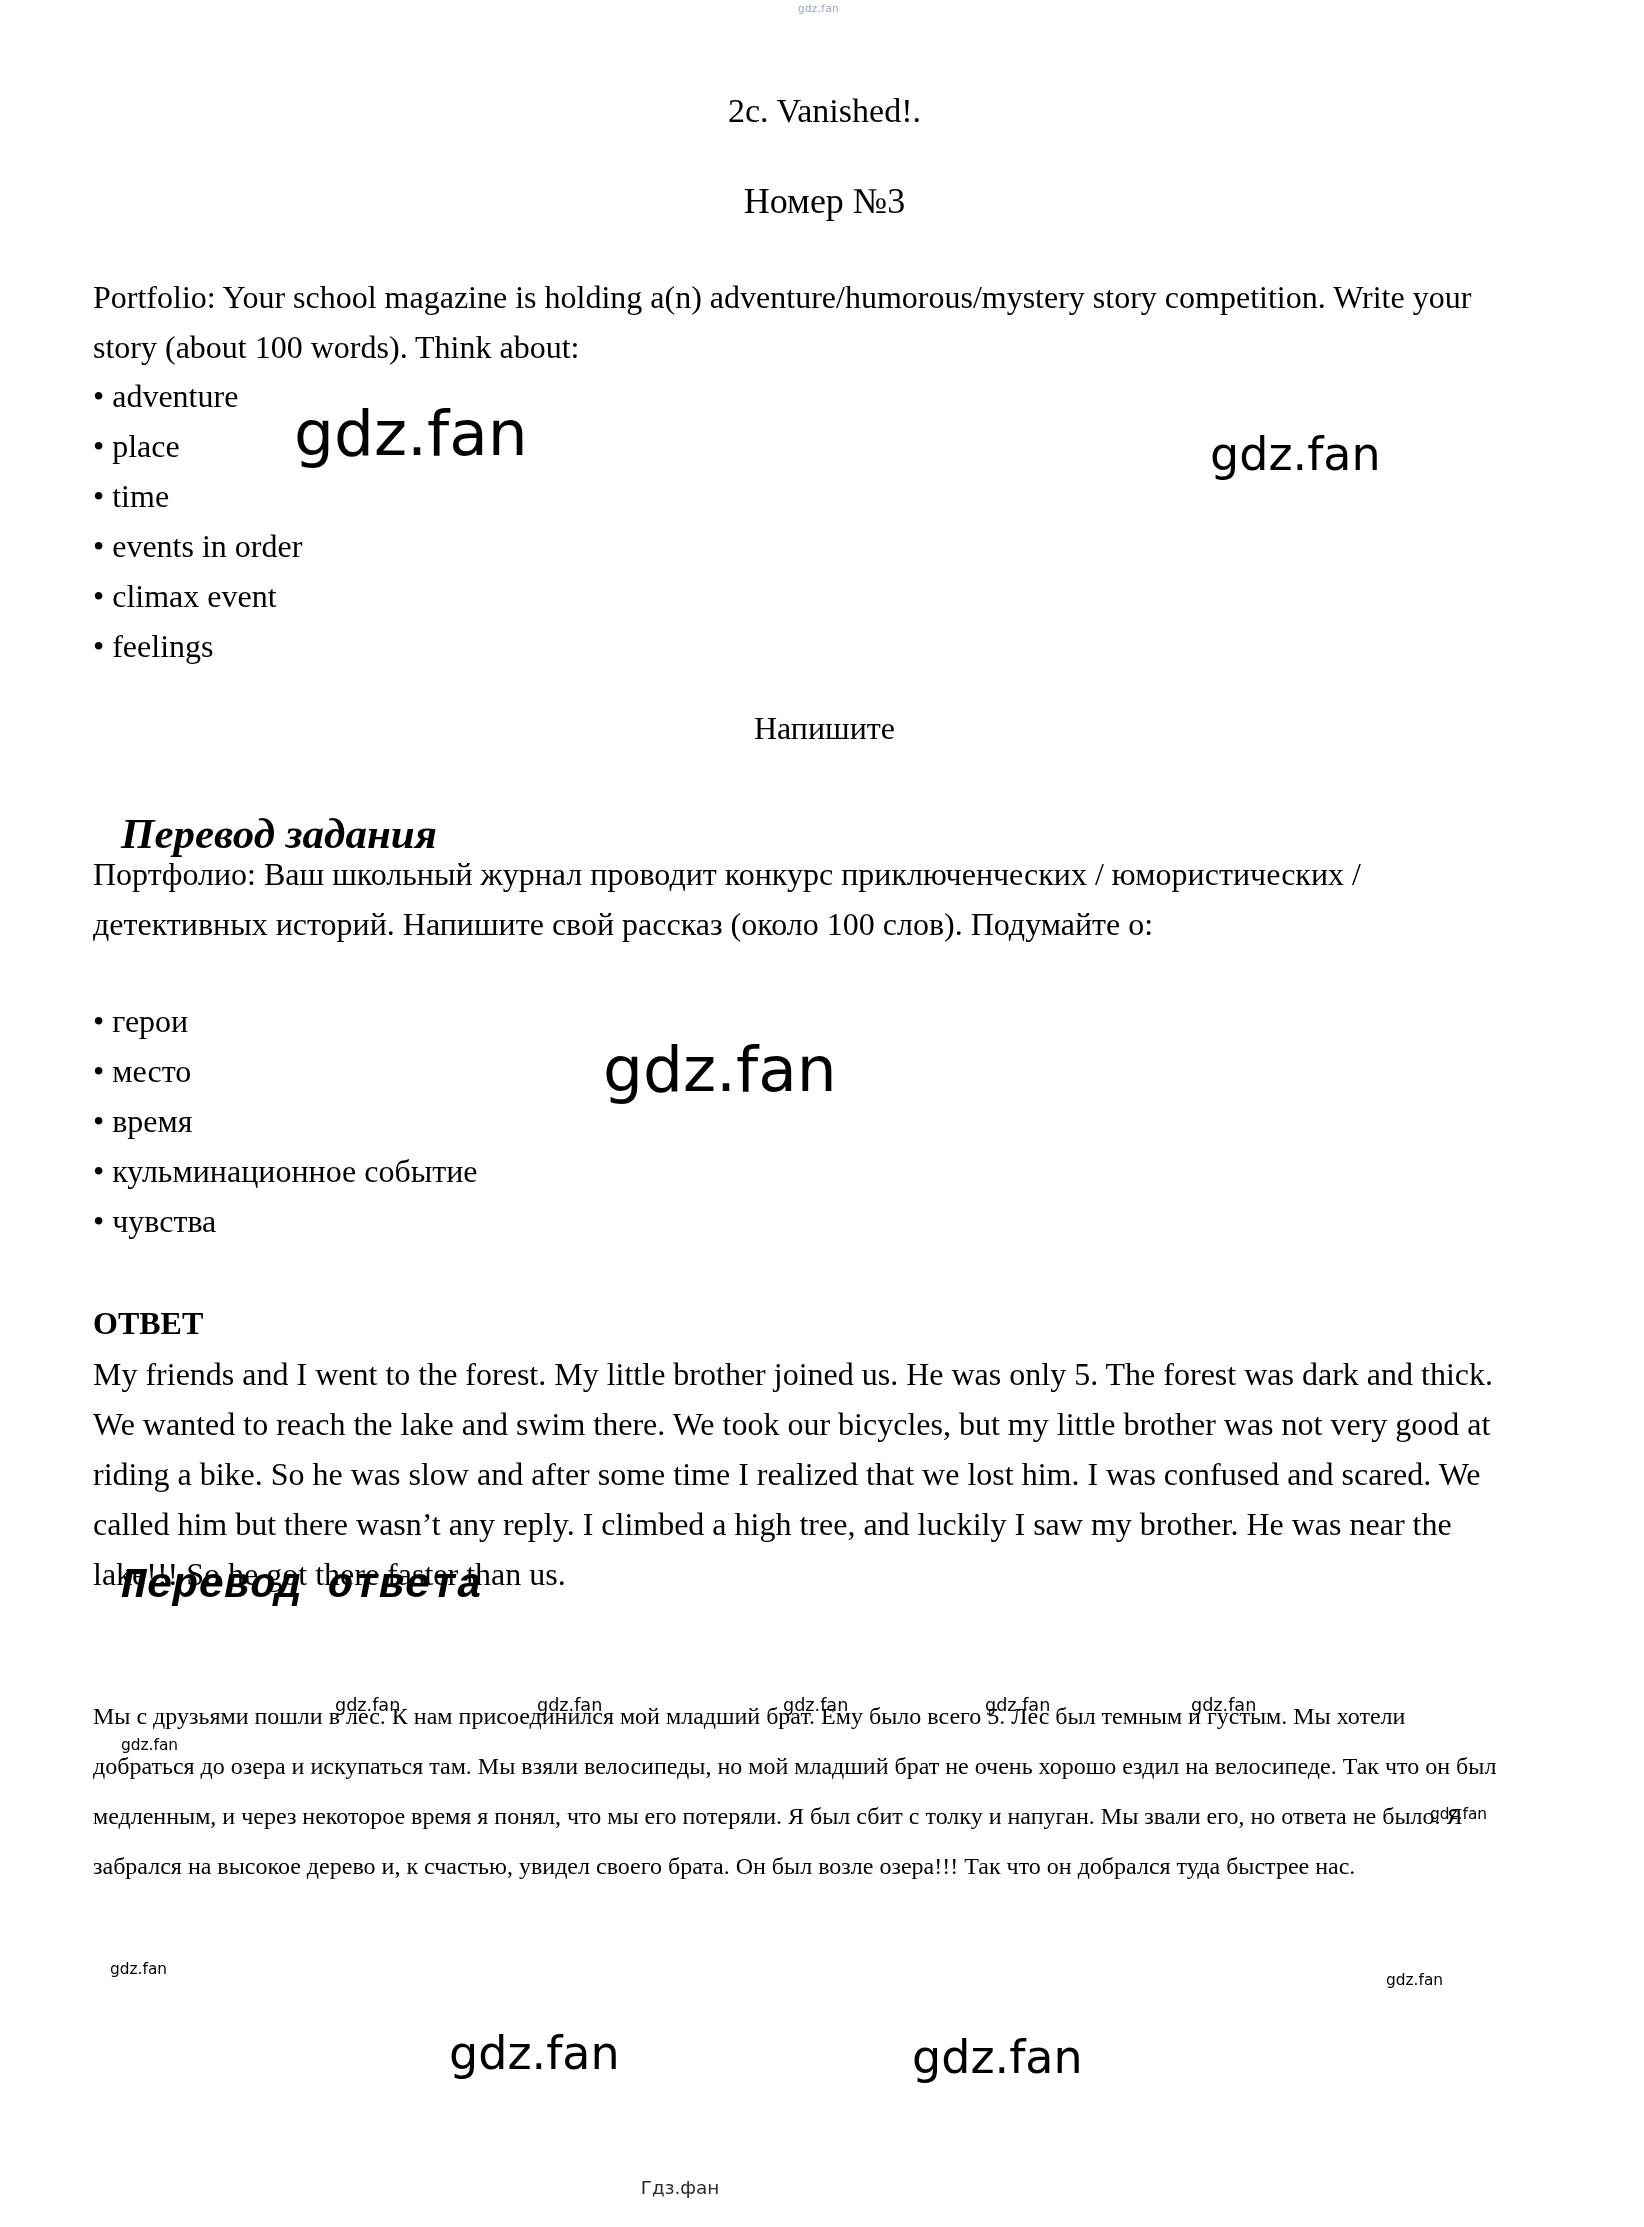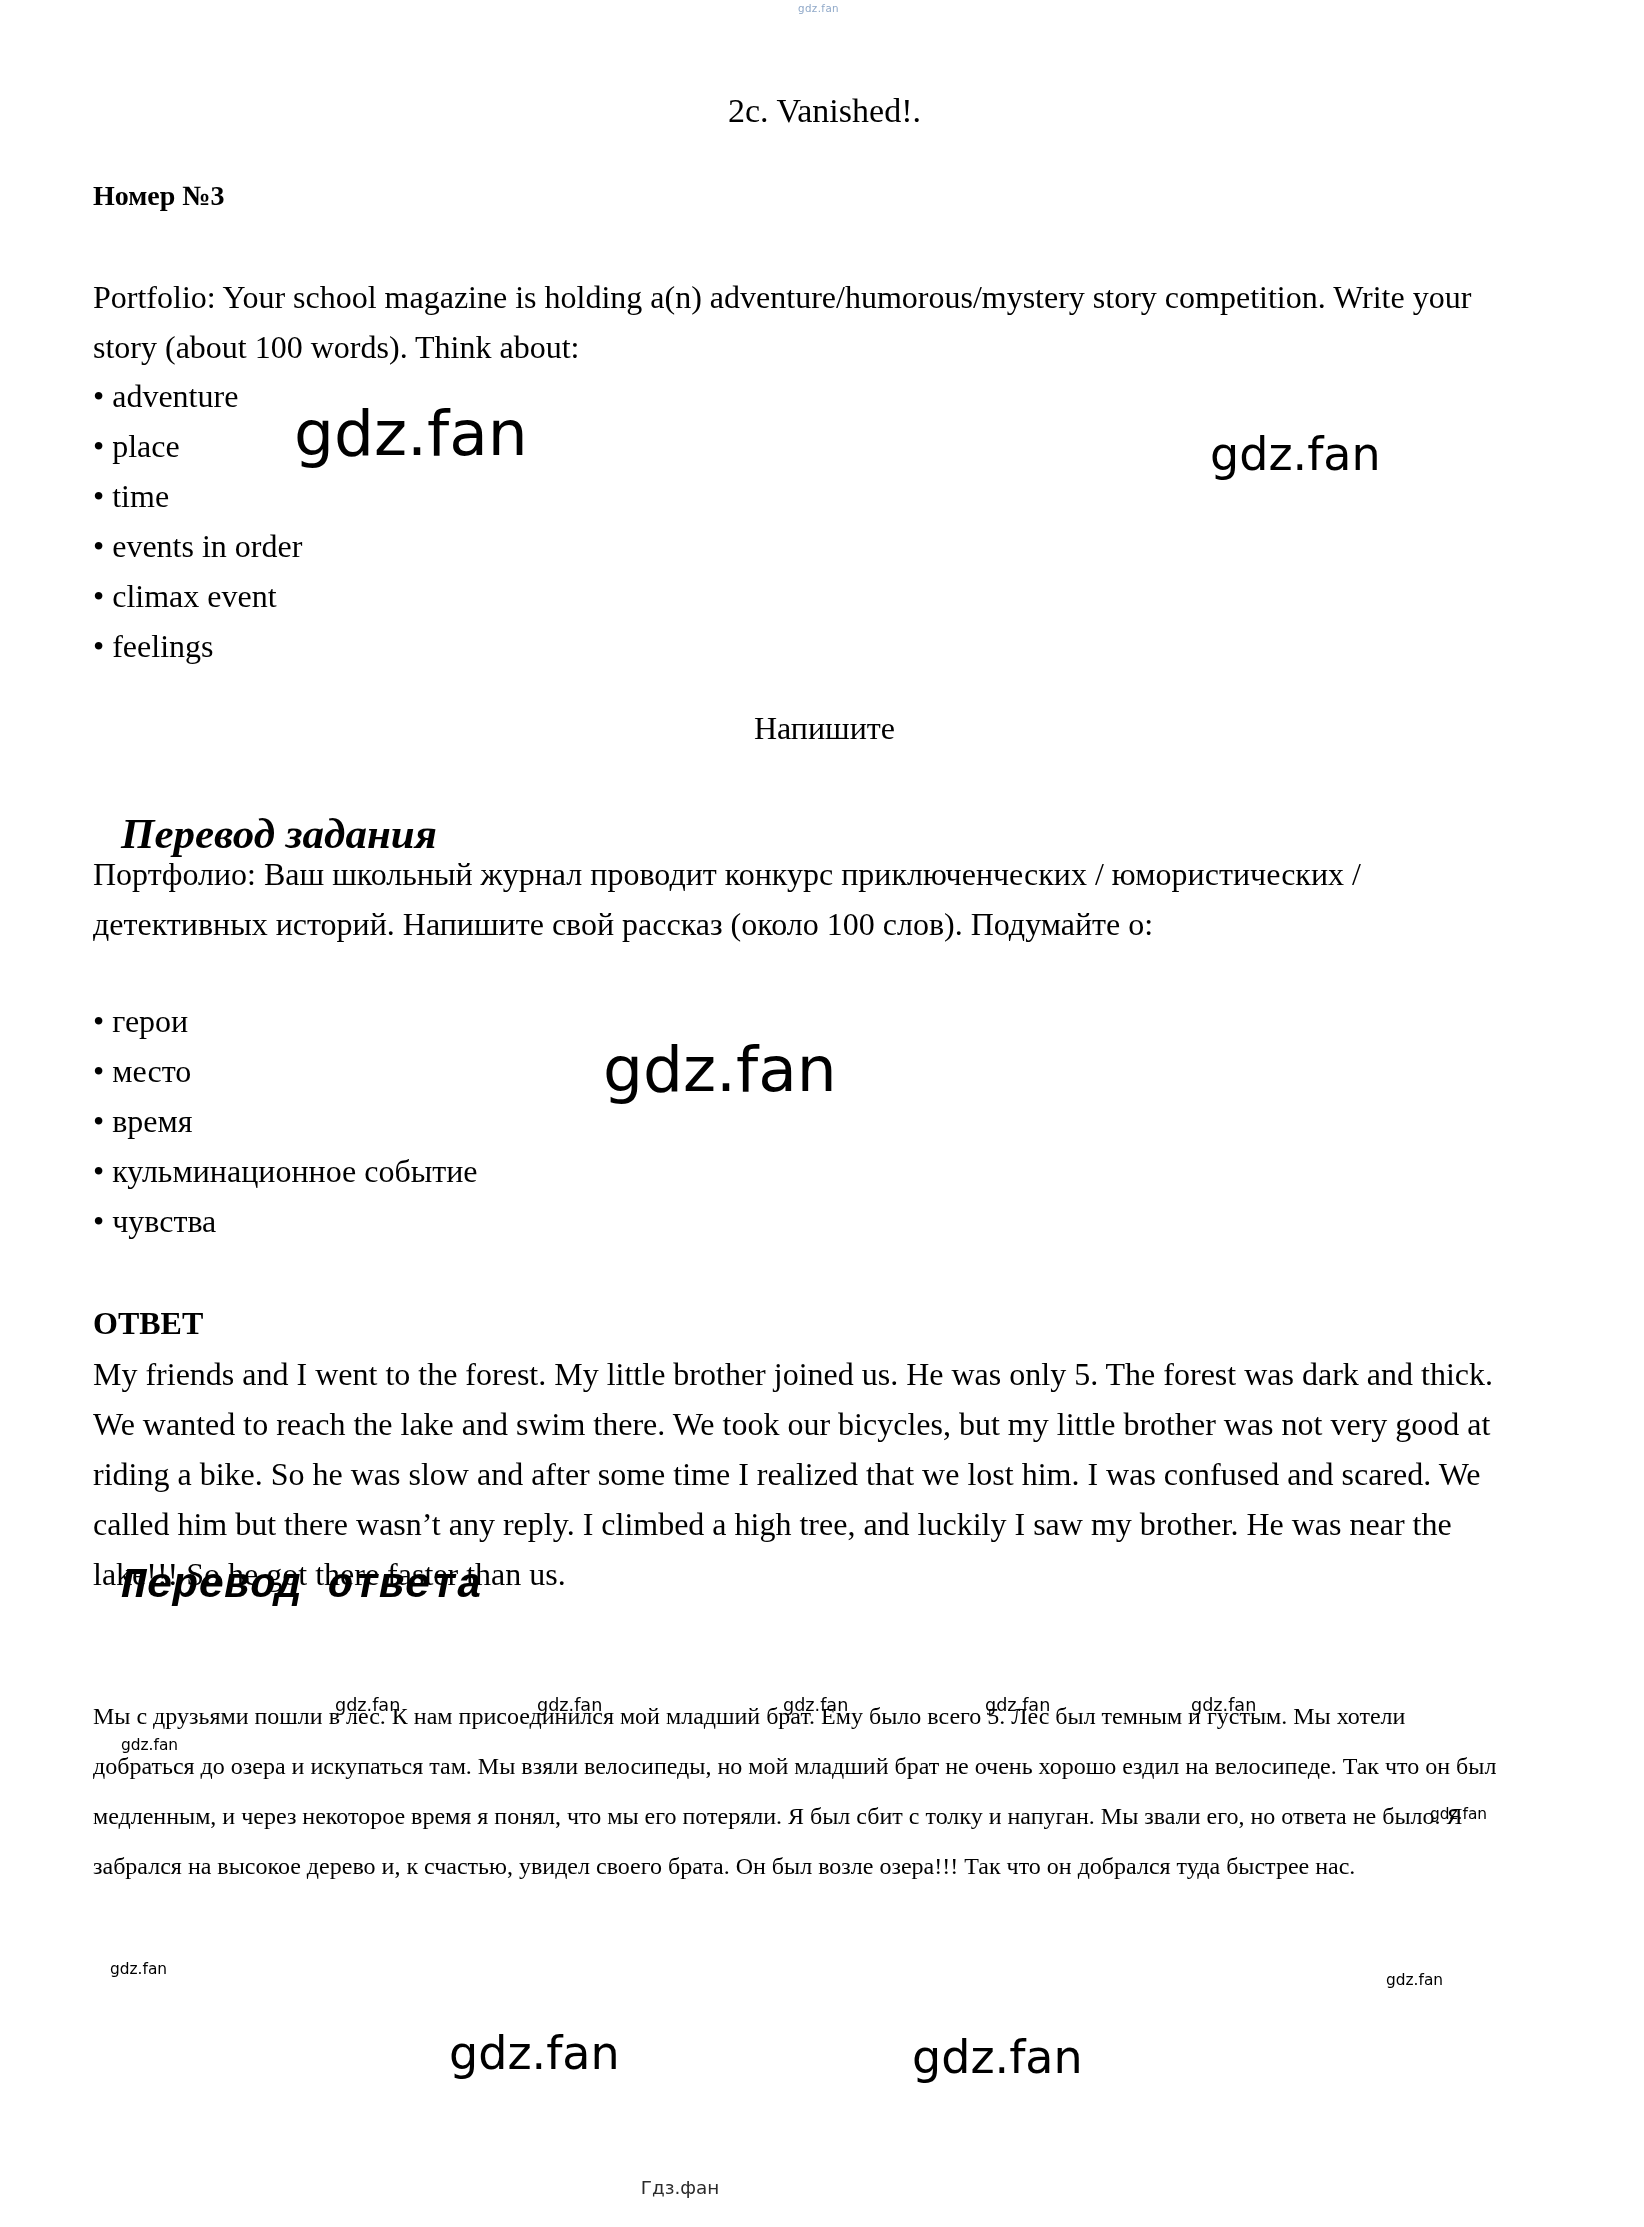--- a/index.html
+++ b/index.html
@@ -44,22 +44,23 @@
     text-align: center;
     font-size: 34px;
     font-weight: normal;
     font-family: "Liberation Serif", serif;
   }
   h2.subtitle {
     margin: 0;
     position: absolute;
     left: 0; top: 180px;
     width: 1463px;
-    font-size: 28px;
-    font-weight: bold;
+    text-align: center;
+    font-size: 36px;
+    font-weight: normal;
   }
   .para {
     position: absolute;
     font-size: 32px;
     line-height: 50px;
     width: 1397px;
   }
   .task-body { left: 0; top: 272px; }
   .bullets {
     position: absolute;

